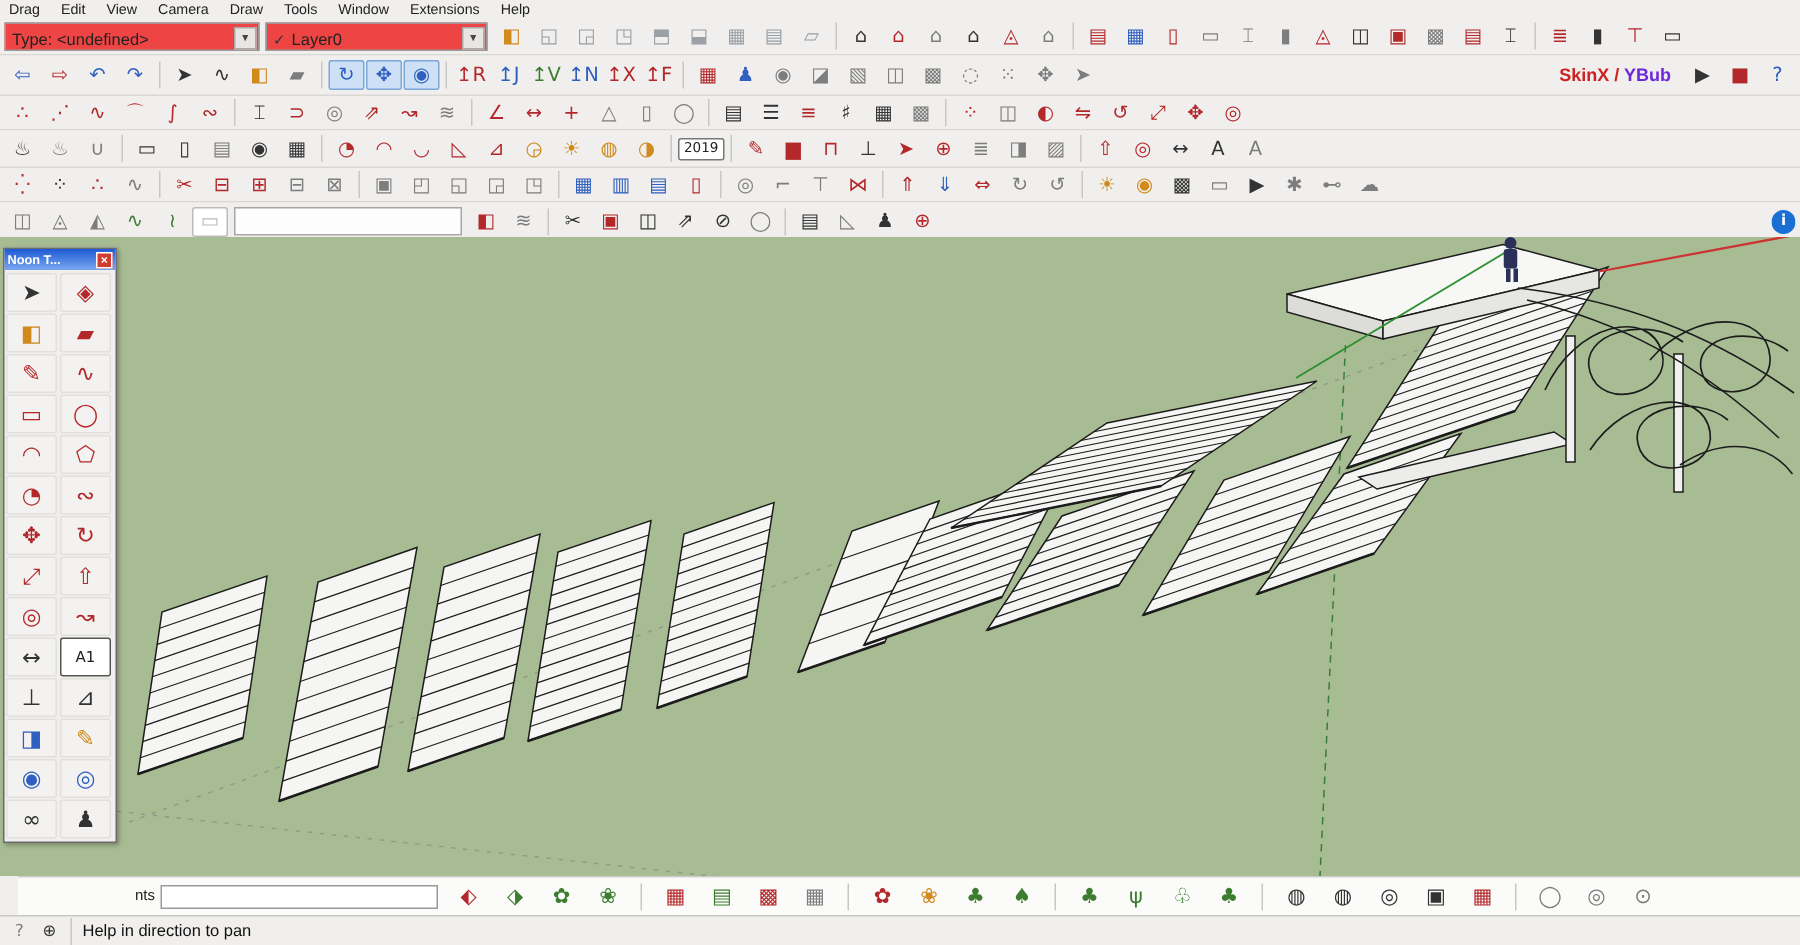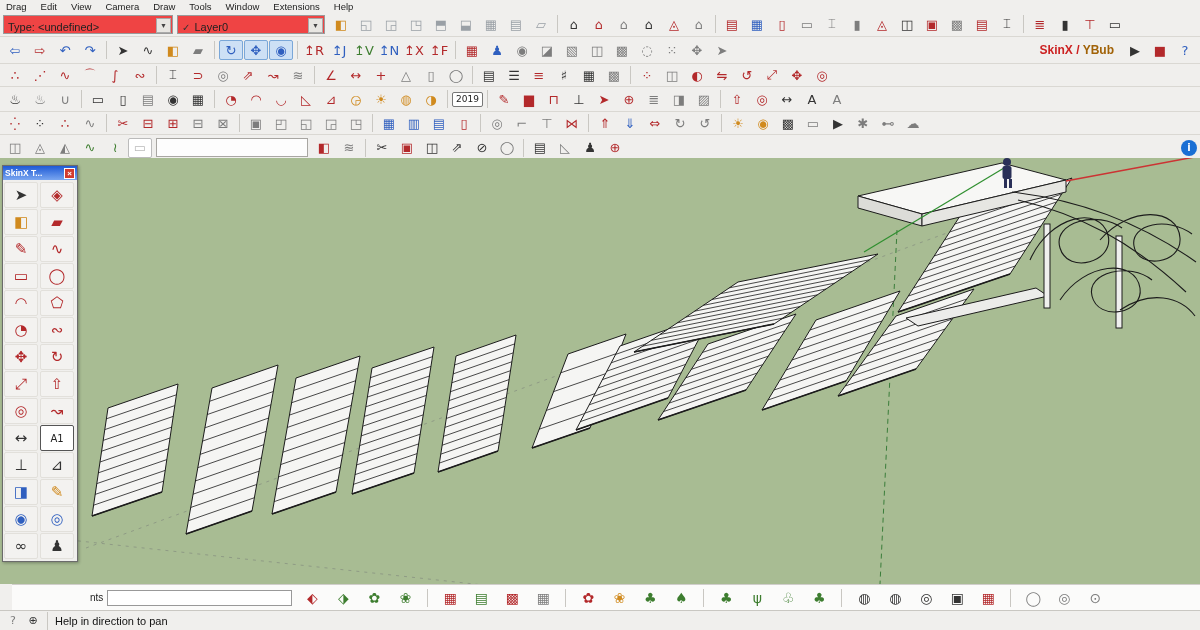--- a/index.html
+++ b/index.html
@@ -34,21 +34,21 @@
     border:1px solid #9a9a9a; font-size:11px; color:#222; padding-left:4px;
     margin-right:3px; flex:0 0 auto; }
   .combo .val { flex:1; white-space:nowrap; overflow:hidden; }
   .combo .arrow { width:15px; height:15px; margin:0 1px; background:#e8e6e2;
     border:1px solid #aaa; display:flex; align-items:center; justify-content:center;
     font-size:7px; color:#444; }
   .combo-type { width:170px; } .combo-layer { width:148px; }
   .combo .check { color:#333; font-size:10px; margin-right:4px; }
 
   .skin-label { font-size:12px; font-weight:bold; margin:0 8px 0 auto; white-space:nowrap; }
-  .skin-label .p1 { color:#cc2222; } .skin-label .p2 { color:#a16207; }
+  .skin-label .p1 { color:#cc2222; } .skin-label .p2 { color:#6d28d9; }
   .skin-label .sp { color:#cc2222; }
 
   .months-panel { width:152px; height:19px; background:#fdfdfd; border:1px solid #a8a6a2;
     margin:0 3px; flex:0 0 auto; display:flex; flex-direction:column; justify-content:space-between; }
   .months-letters { font-size:7.5px; color:#222; text-align:center; letter-spacing:1px;
     padding-top:18px; white-space:nowrap; }
   .months-bar { height:5px; margin:0 2px 1px 2px; position:relative;
     background:linear-gradient(90deg,#f3c9c9,#e23a3a 45%,#7c1010); }
   .months-knob { position:absolute; left:58%; top:-2px; width:4px; height:9px;
     background:#d8d6d2; border:1px solid #777; }
@@ -536,21 +536,21 @@
       <circle cx="1007" cy="162" r="4" fill="#2a3058"></circle>
       <rect x="1002.5" y="166" width="9" height="13" rx="2" fill="#2a3058"></rect>
       <rect x="1004" y="179" width="3" height="9" fill="#2a3058"></rect>
       <rect x="1009" y="179" width="3" height="9" fill="#2a3058"></rect>
     </g>
   </svg>
 </div>
 
 <div class="palette">
   <div class="palette-title">
-    <span class="t">SkinX T...</span>
+    <span class="t">Noon T...</span>
     <span class="palette-close">×</span>
   </div>
   <div class="palette-body">
       <span class="tb-icon c-k">➤</span>
       <span class="tb-icon c-r">◈</span>
       <span class="tb-icon c-y">◧</span>
       <span class="tb-icon c-r">▰</span>
       <span class="tb-icon c-r">✎</span>
       <span class="tb-icon c-r">∿</span>
       <span class="tb-icon c-r">▭</span>

